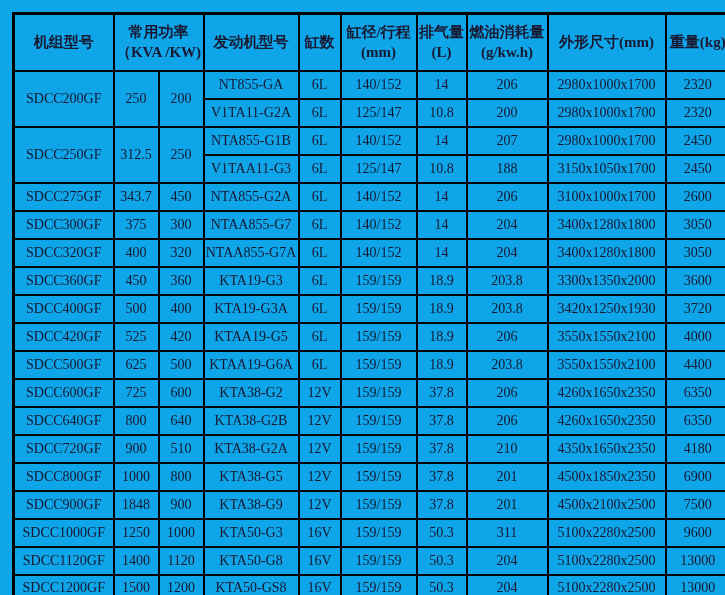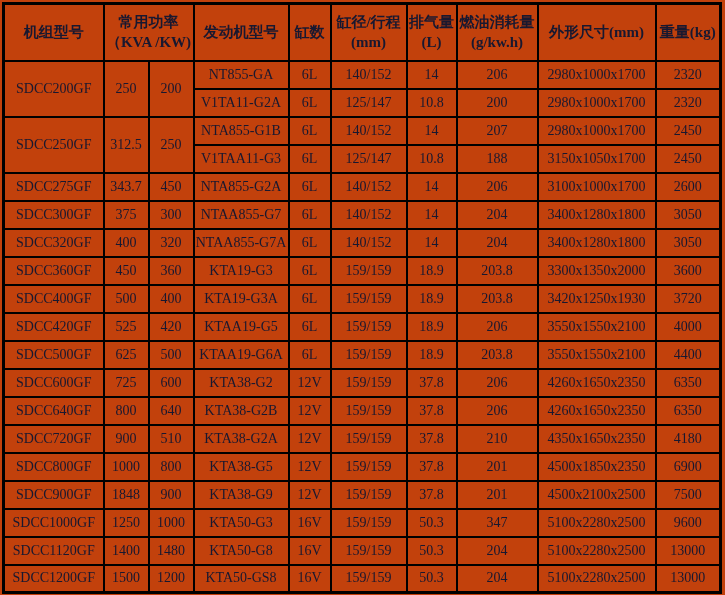--- a/index.html
+++ b/index.html
@@ -3,23 +3,23 @@
 <meta charset="utf-8">
 <style>
   html, body {
     margin: 0;
     padding: 0;
     background: #ffffff;
   }
   .page {
     width: 725px;
     height: 595px;
-    background: #c2410c;
+    background: #0ea5e9;
     box-sizing: border-box;
-    padding: 2px;
+    padding: 12px;
     overflow: hidden;
   }
   table.spec-table {
     border-collapse: collapse;
     table-layout: fixed;
     width: 719px;
     border: 3px solid #000000;
     font-family: "Liberation Serif", "DejaVu Serif", serif;
     color: #181830;
   }
@@ -291,28 +291,28 @@
           <td>7500</td>
         </tr>
         <tr>
           <td>SDCC1000GF</td>
           <td>1250</td>
           <td>1000</td>
           <td>KTA50-G3</td>
           <td>16V</td>
           <td>159/159</td>
           <td>50.3</td>
-          <td>347</td>
+          <td>311</td>
           <td>5100x2280x2500</td>
           <td>9600</td>
         </tr>
         <tr>
           <td>SDCC1120GF</td>
           <td>1400</td>
-          <td>1480</td>
+          <td>1120</td>
           <td>KTA50-G8</td>
           <td>16V</td>
           <td>159/159</td>
           <td>50.3</td>
           <td>204</td>
           <td>5100x2280x2500</td>
           <td>13000</td>
         </tr>
         <tr>
           <td>SDCC1200GF</td>

